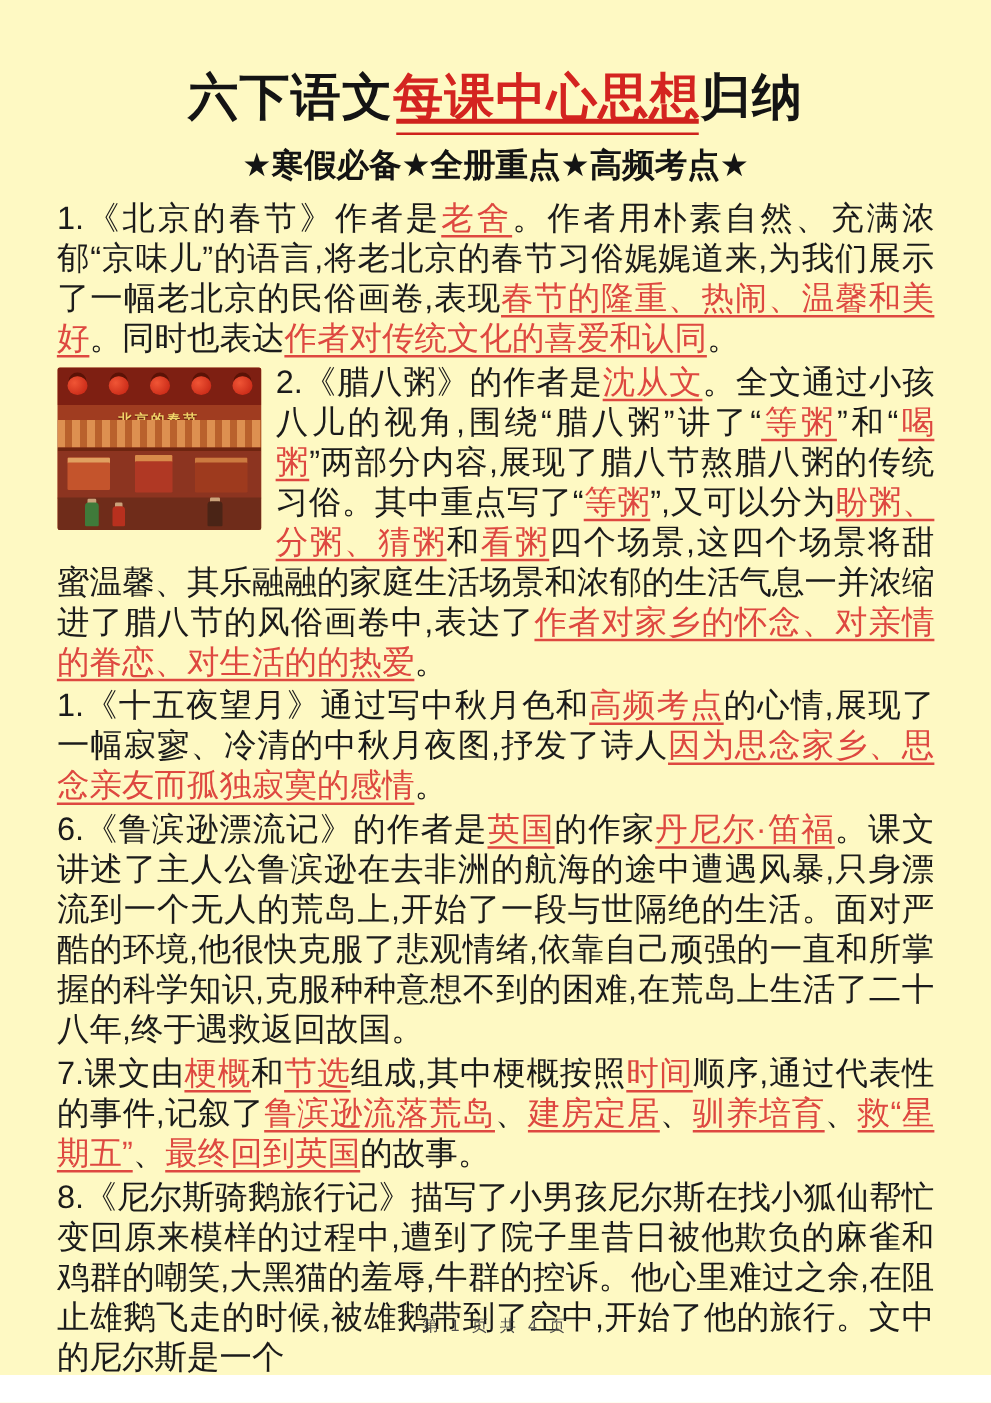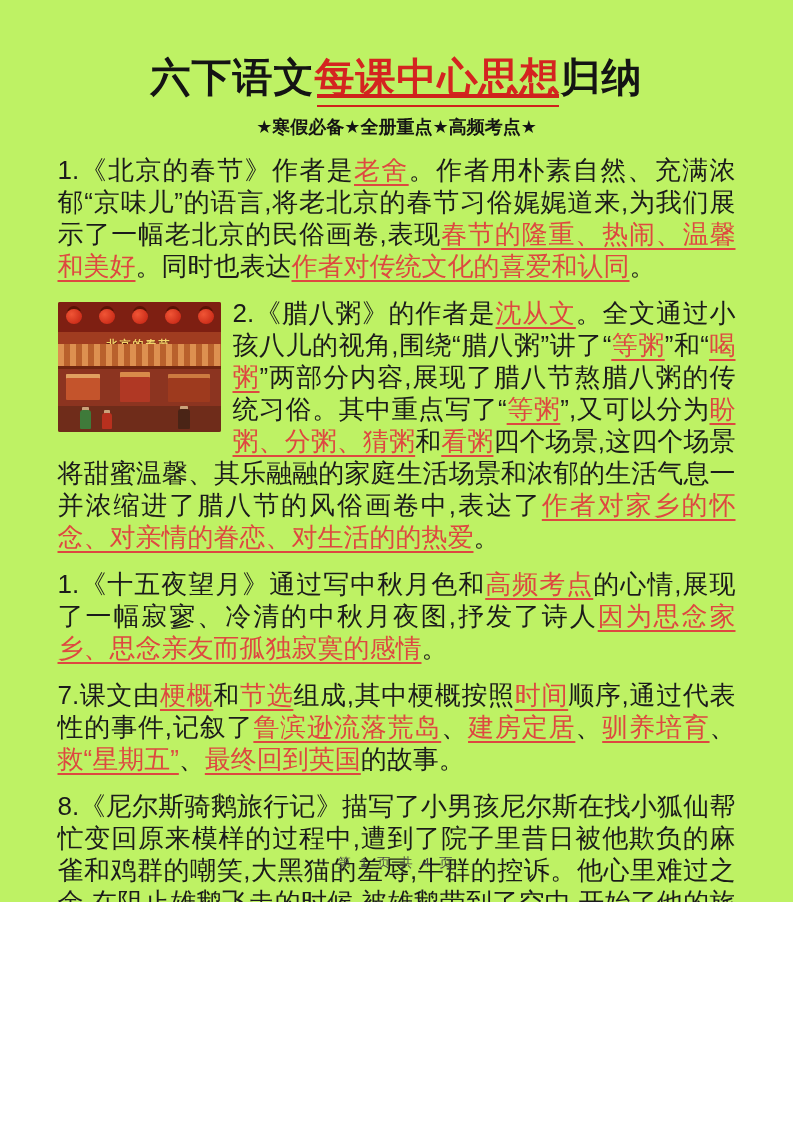--- a/index.html
+++ b/index.html
@@ -2,21 +2,21 @@
 <html><head>
 <meta charset="utf-8">
 <style>
   html,body{margin:0;padding:0;background:#ffffff;}
   body{
     width:793px;height:1122px;
     font-family:"Liberation Sans","DejaVu Sans",sans-serif;
     color:#1b1b1b;
   }
   .page{
-    position:relative;width:793px;height:902px;background:#bef264;overflow:hidden;
+    position:relative;width:793px;height:1100px;background:#fef9c3;overflow:hidden;
   }
   .title{
     margin:50px 0 4px 0;
     text-align:center;
     font-size:40px;
     font-weight:bold;
     color:#141414;
     letter-spacing:1px;
   }
   .title .hl{
@@ -27,34 +27,34 @@
   .title .hl::after{
     content:"";
     position:absolute;left:2px;right:2px;bottom:-4px;
     height:7px;
     border-top:4px solid #cf221c;
     border-bottom:2px solid #cf221c;
   }
   .subtitle{
     margin:10px 0 8px 0;
     text-align:center;
-    font-size:18px;
+    font-size:26px;
     font-weight:bold;
     color:#141414;
   }
   .content{
     width:708px;
     margin:0 auto;
     font-size:26px;
     line-height:32px;
     text-align:justify;
     color:#1b1b1b;
   }
   .content p{
-    margin:15px;
+    margin:3px;
     word-break:break-all;
   }
   .content .red{
     color:#de4840;
     text-decoration:underline;
     text-decoration-color:#de4840;
     text-decoration-thickness:2px;
     text-underline-offset:5px;
   }
   
@@ -140,19 +140,20 @@
           <span class="ill-mid"></span>
           <span class="ill-stall s1"></span>
           <span class="ill-stall s2"></span>
           <span class="ill-stall s3"></span>
           <span class="ill-ground"></span>
           <span class="fig green"></span>
           <span class="fig red"></span>
           <span class="fig dark"></span>
         </span><span>2.《腊八粥》的作者是</span><span class="red">沈从文</span><span>。全文通过小孩八儿的视角,围绕“腊八粥”讲了“</span><span class="red">等粥</span><span>”和“</span><span class="red">喝粥</span><span>”两部分内容,展现了腊八节熬腊八粥的传统习俗。其中重点写了“</span><span class="red">等粥</span><span>”,又可以分为</span><span class="red">盼粥、分粥、猜粥</span><span>和</span><span class="red">看粥</span><span>四个场景,这四个场景将甜蜜温馨、其乐融融的家庭生活场景和浓郁的生活气息一并浓缩进了腊八节的风俗画卷中,表达了</span><span class="red">作者对家乡的怀念、对亲情的眷恋、对生活的的热爱</span><span>。</span></p>
       <p><span>1.《十五夜望月》通过写中秋月色和</span><span class="red">高频考点</span><span>的心情,展现了一幅寂寥、冷清的中秋月夜图,抒发了诗人</span><span class="red">因为思念家乡、思念亲友而孤独寂寞的感情</span><span>。</span></p>
+      <p><span>6.《鲁滨逊漂流记》的作者是</span><span class="red">英国</span><span>的作家</span><span class="red">丹尼尔·笛福</span><span>。课文讲述了主人公鲁滨逊在去非洲的航海的途中遭遇风暴,只身漂流到一个无人的荒岛上,开始了一段与世隔绝的生活。面对严酷的环境,他很快克服了悲观情绪,依靠自己顽强的一直和所掌握的科学知识,克服种种意想不到的困难,在荒岛上生活了二十八年,终于遇救返回故国。</span></p>
       <p><span>7.课文由</span><span class="red">梗概</span><span>和</span><span class="red">节选</span><span>组成,其中梗概按照</span><span class="red">时间</span><span>顺序,通过代表性的事件,记叙了</span><span class="red">鲁滨逊流落荒岛</span><span>、</span><span class="red">建房定居</span><span>、</span><span class="red">驯养培育</span><span>、</span><span class="red">救“星期五”</span><span>、</span><span class="red">最终回到英国</span><span>的故事。</span></p>
       <p><span>8.《尼尔斯骑鹅旅行记》描写了小男孩尼尔斯在找小狐仙帮忙变回原来模样的过程中,遭到了院子里昔日被他欺负的麻雀和鸡群的嘲笑,大黑猫的羞辱,牛群的控诉。他心里难过之余,在阻止雄鹅飞走的时候,被雄鹅带到了空中,开始了他的旅行。文中的尼尔斯是一个</span></p>
     </div>
 
   <div class="footer">第 1 页 共 4 页</div>
 
 </div>
 
 </body></html>

